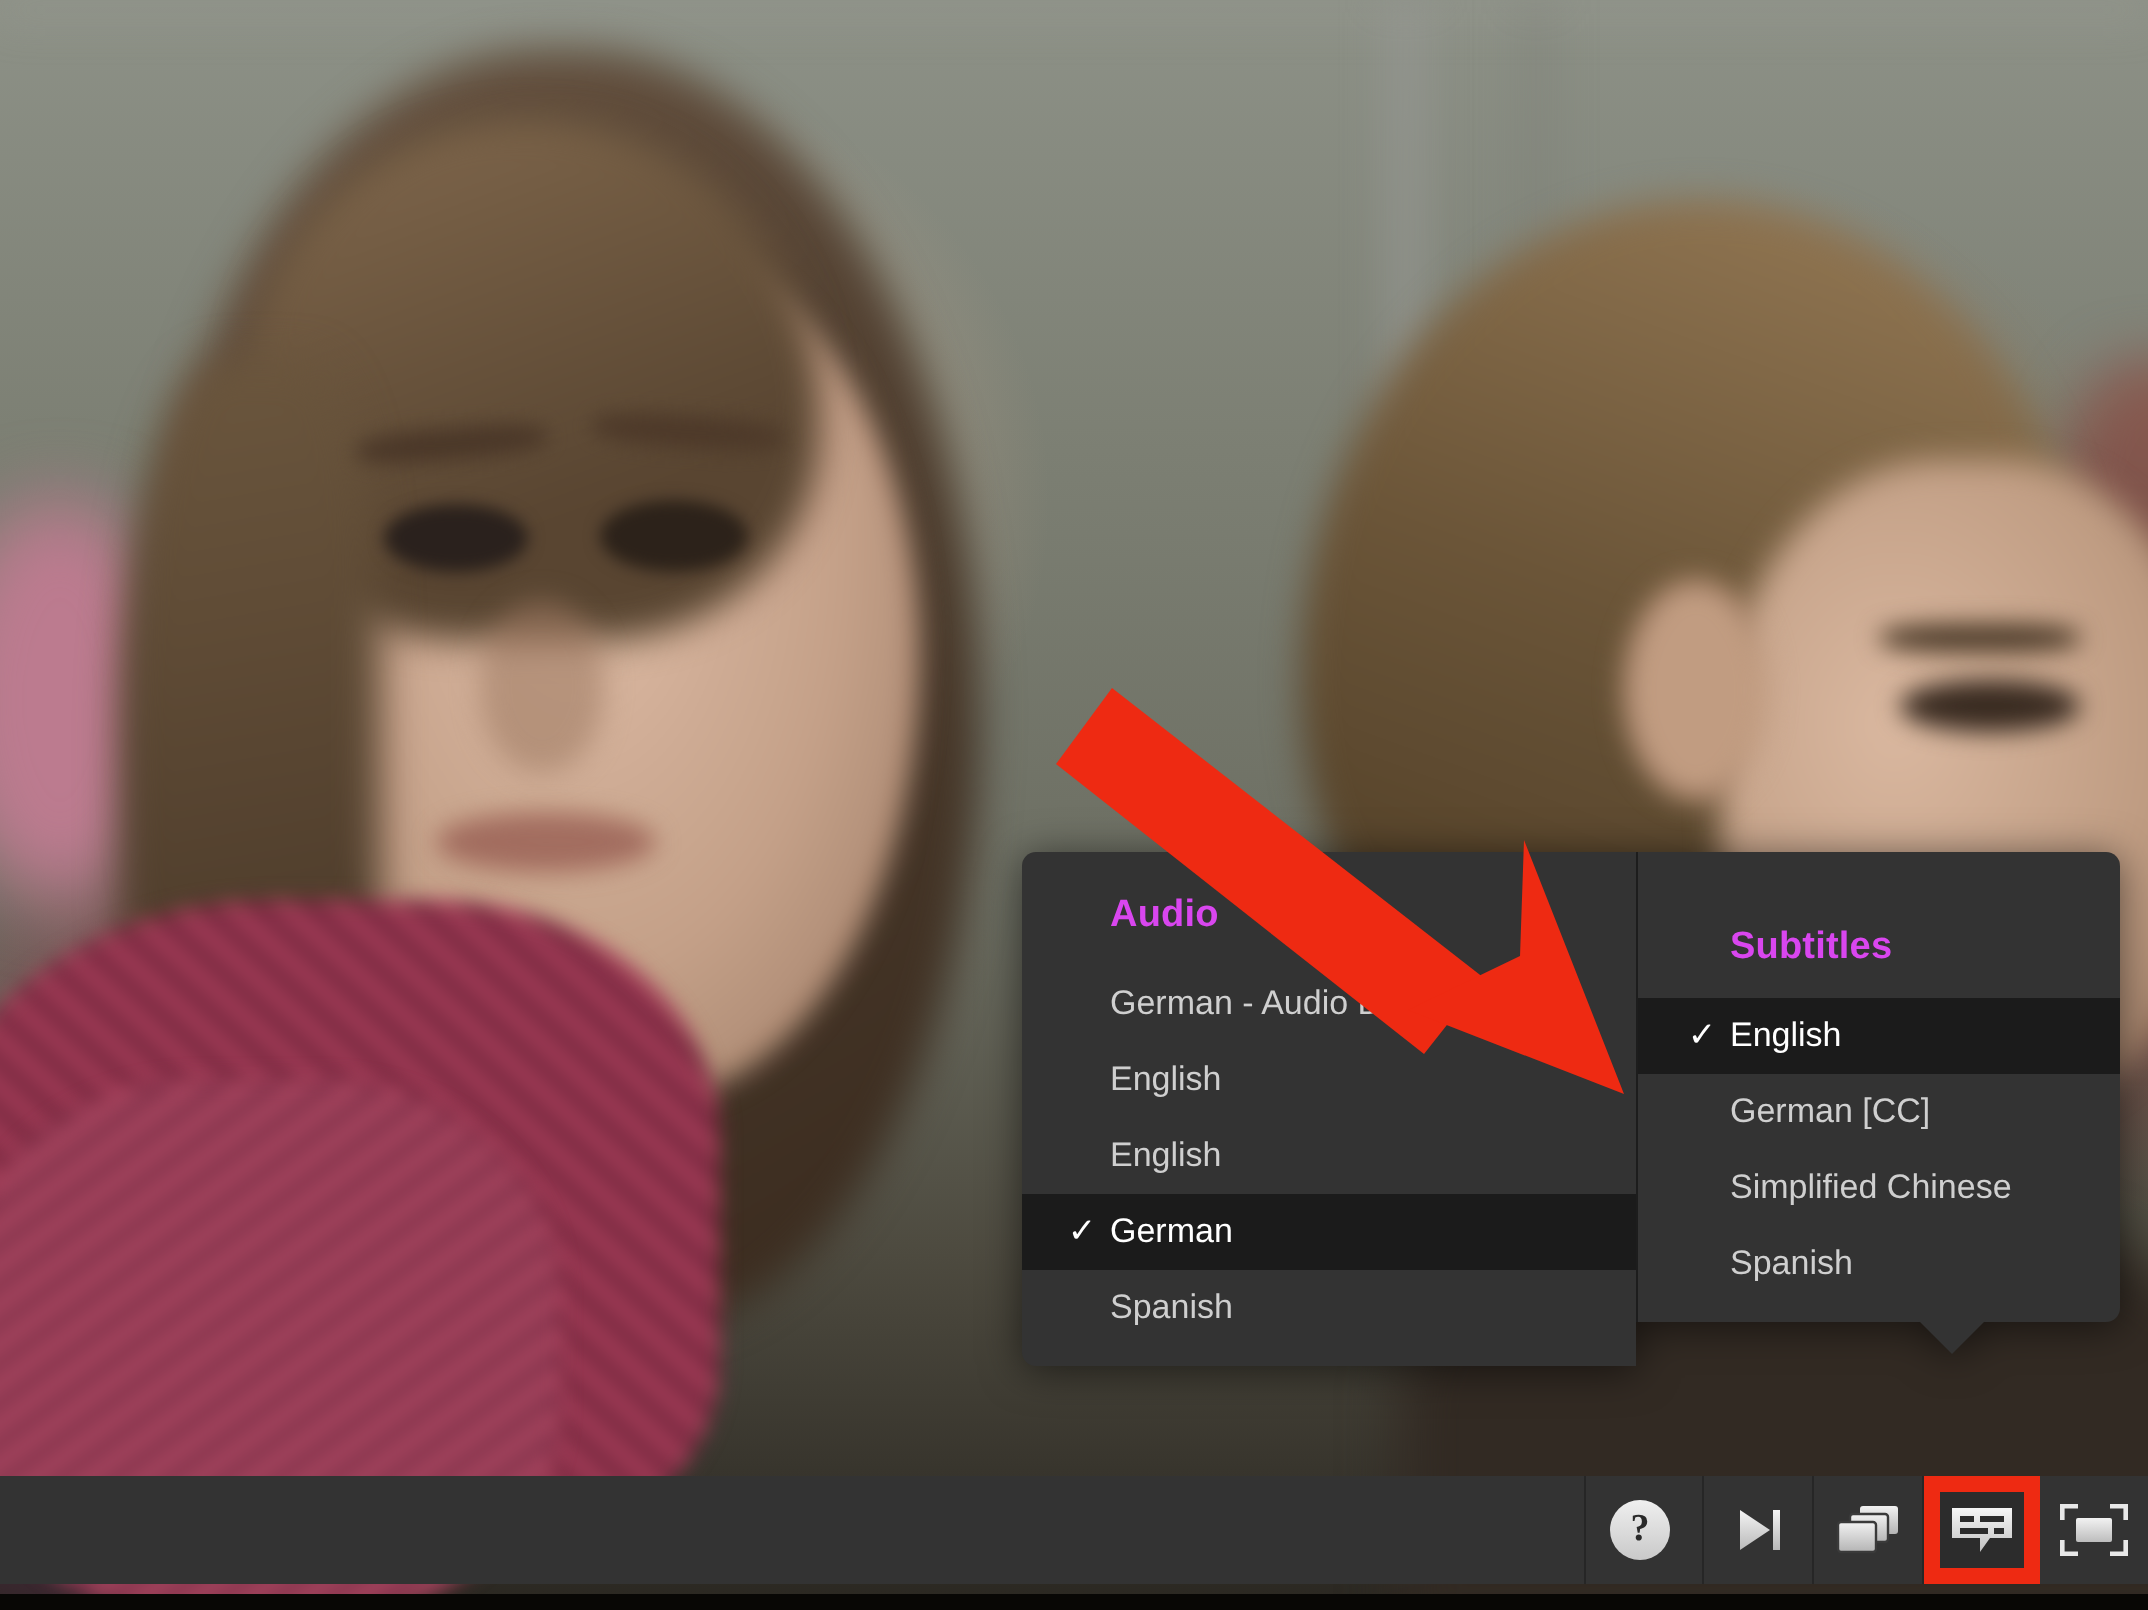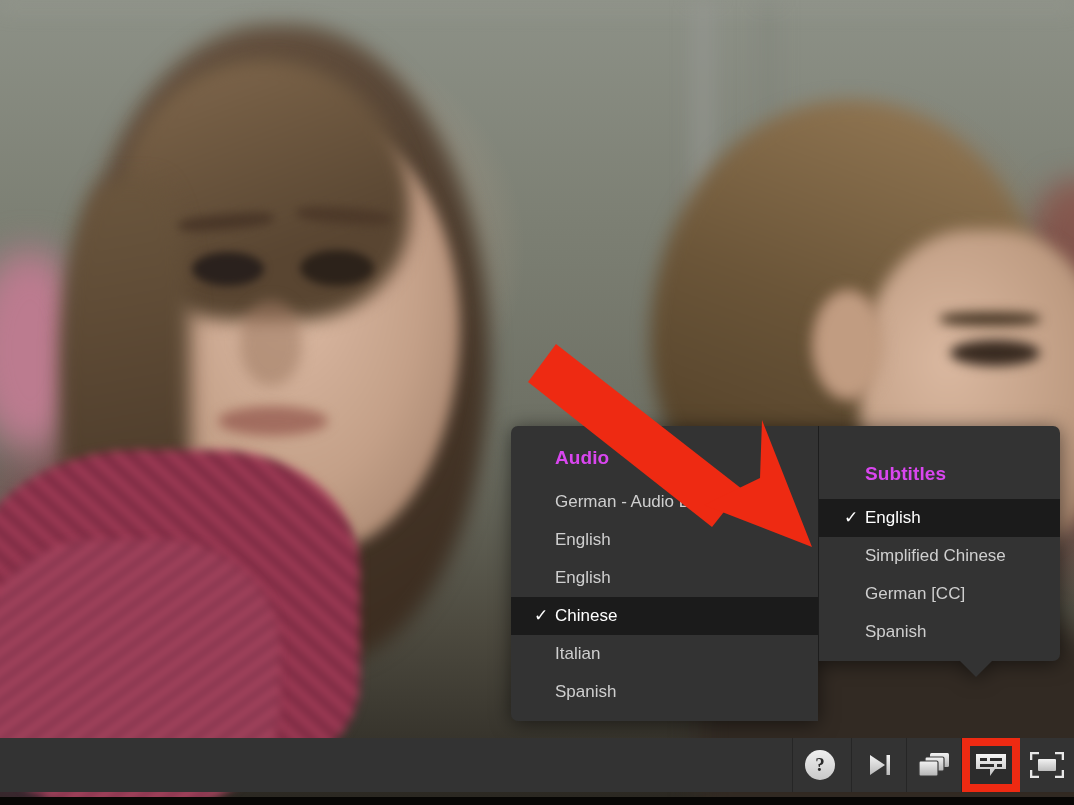--- a/index.html
+++ b/index.html
@@ -249,47 +249,43 @@
         <li class="opt">
           <span class="check"></span>
           <span>English</span>
         </li>
         <li class="opt">
           <span class="check"></span>
           <span>English</span>
         </li>
         <li class="opt selected">
           <span class="check">✓</span>
-          <span>Chinese</span>
-        </li>
-        <li class="opt">
-          <span class="check"></span>
-          <span>Italian</span>
+          <span>German</span>
         </li>
         <li class="opt">
           <span class="check"></span>
           <span>Spanish</span>
         </li>
       </ul>
     </div>
 
     <div class="panel" id="subtitles-panel">
       <div class="panel-title">Subtitles</div>
       <ul class="opt-list">
         <li class="opt selected">
           <span class="check">✓</span>
           <span>English</span>
         </li>
         <li class="opt">
           <span class="check"></span>
+          <span>German [CC]</span>
+        </li>
+        <li class="opt">
+          <span class="check"></span>
           <span>Simplified Chinese</span>
-        </li>
-        <li class="opt">
-          <span class="check"></span>
-          <span>German [CC]</span>
         </li>
         <li class="opt">
           <span class="check"></span>
           <span>Spanish</span>
         </li>
       </ul>
       <div id="panel-tail"></div>
     </div>
 
   </div>

